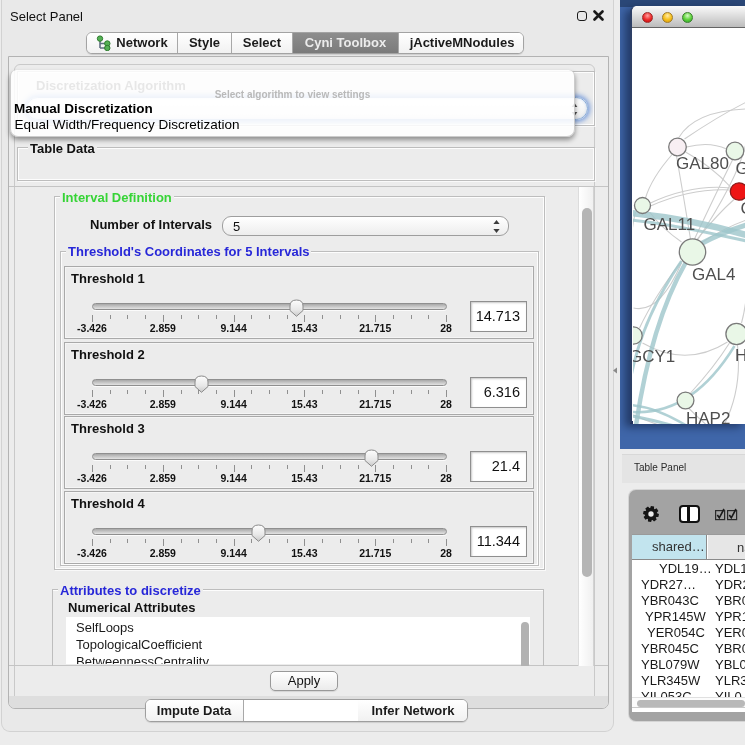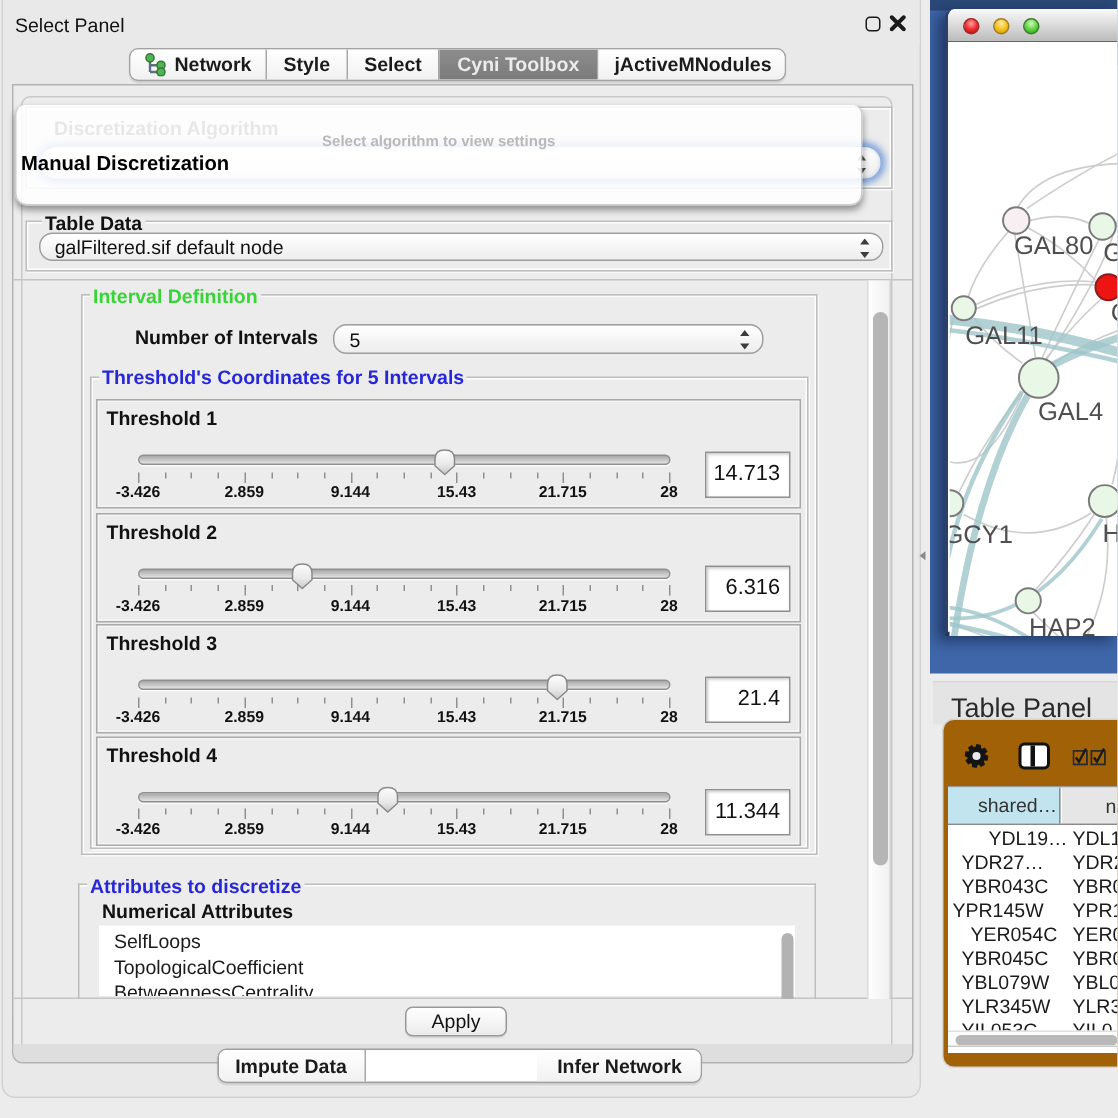--- a/index.html
+++ b/index.html
@@ -68,29 +68,20 @@
       <div class="stepper" style="top:5px; right:8px;">
         <svg width="7" height="13" viewBox="0 0 7 13">
             <path d="M3.5 0 L6.4 4 L0.6 4 Z" fill="#4e4e4e"></path>
             <path d="M3.5 13 L6.4 9 L0.6 9 Z" fill="#4e4e4e"></path>
           </svg>
       </div>
     </div>
 
     <div class="abs etched" style="left:8px; top:90px; width:578px; height:33.5px;"></div>
     <div class="abs" style="left:19px; top:84px; font-size:13px; font-weight:bold; color:#111; background:#ececec; padding:0 2px;">Table Data</div>
-    <div class="combo" style="left:16.5px; top:98px; width:563px; height:19px;">
-      <div class="ctext" style="line-height:18px;">galFiltered.sif default node</div>
-      <div class="stepper" style="top:3px;">
-        <svg width="7" height="13" viewBox="0 0 7 13">
-            <path d="M3.5 0 L6.6 4 L0.4 4 Z" fill="#3c3c3c"></path>
-            <path d="M3.5 13 L6.6 9 L0.4 9 Z" fill="#3c3c3c"></path>
-          </svg>
-      </div>
-    </div>
 
     <div class="abs" style="left:0px; top:128.5px; width:601px; height:480px; border-top:1px solid #c4c4c4; border-bottom:1px solid #c4c4c4;"></div>
 
     <div class="abs" style="left:568.5px; top:129.5px; width:16px; height:479px; background:linear-gradient(90deg,#ffffff,#f0f0f0); border-left:1px solid #dcdcdc; border-right:1px solid #d2d2d2;"></div>
     <div class="abs" style="left:572.5px; top:151px; width:10.5px; height:369px; border-radius:5px; background:#b5b5b5;"></div>
 
     <div class="abs etched" style="left:44.5px; top:139px; width:491px; height:374px;"></div>
     <div class="gblabel" style="left:51px; top:134px; color:#36d436;">Interval Definition</div>
 
     <div class="abs" style="left:81px; top:160px; font-size:13px; font-weight:bold; color:#111;">Number of Intervals</div>
@@ -366,24 +357,24 @@
           <text x="627.5" y="346">GCY1</text>
           <text x="733.5" y="345">HI</text>
           <text x="684.5" y="408">HAP2</text>
         </g>
       </svg>
     </div>
   </div>
 </div>
 
 <div class="abs" style="left:622px; top:453.5px; width:123px; height:29px; background:#e4e4e4; border-top:1px solid #d8d8d8;">
-  <div class="abs" style="left:12px; top:7px; font-size:18px; color:#2a2a2a;">Table Panel</div>
+  <div class="abs" style="left:12px; top:7px; font-size:10px; color:#2a2a2a;">Table Panel</div>
 </div>
 
-<div class="abs" style="left:629px; top:480px; width:116px; height:231px; background:#a16207; border-radius:7px 0 0 7px; box-shadow:0 0 0 1px #d4d4d4;">
+<div class="abs" style="left:629px; top:490px; width:116px; height:231px; background:#a3a3a3; border-radius:7px 0 0 7px; box-shadow:0 0 0 1px #d4d4d4;">
 
   <svg class="abs" style="left:14px; top:16px;" width="16" height="16" viewBox="0 0 16 16">
     <path fill="#141414" d="M15.83 6.38 L15.83 9.62 L13.78 9.94 L13.46 10.71 L14.69 12.39 L12.39 14.69 L10.71 13.46 L9.94 13.78 L9.62 15.83 L6.38 15.83 L6.06 13.78 L5.29 13.46 L3.61 14.69 L1.31 12.39 L2.54 10.71 L2.22 9.94 L0.17 9.62 L0.17 6.38 L2.22 6.06 L2.54 5.29 L1.31 3.61 L3.61 1.31 L5.29 2.54 L6.06 2.22 L6.38 0.17 L9.62 0.17 L9.94 2.22 L10.71 2.54 L12.39 1.31 L14.69 3.61 L13.46 5.29 L13.78 6.06 Z" transform="rotate(11 8 8)"></path>
     <circle cx="8" cy="8" r="2.7" fill="#e9e9e9"></circle>
   </svg>
   <div class="abs" style="left:49.5px; top:15px; width:21px; height:18px; border:2.6px solid #111; border-radius:4px; background:#fff;">
     <div style="position:absolute; left:6.9px; top:0; width:2.6px; height:100%; background:#111;"></div>
   </div>
   <svg class="abs" style="left:85.5px; top:17.5px;" width="24" height="13" viewBox="0 0 24 13">
     <g fill="none" stroke="#2a2a2a" stroke-width="1.2">
@@ -399,31 +390,32 @@
         <span style="position:absolute; left:20px;">shared…</span>
       </div>
     <div class="abs" style="left:76px; top:0; width:37px; height:24px; background:#e6e6e6; font-size:13px; color:#333;">
         <span style="position:absolute; left:29px; top:4.5px;">na</span>
       </div>
     <div class="abs" style="left:0; top:24px; width:113px; border-top:1px solid #8a8a8a;"></div>
     <div class="abs" style="left:0; top:26px; width:113px;">
       <div class="row"><span style="padding-left:27px;">YDL19…</span><span style="position:absolute; left:83px;">YDL1</span></div>
       <div class="row"><span style="padding-left:9px;">YDR27…</span><span style="position:absolute; left:83px;">YDR2</span></div>
       <div class="row"><span style="padding-left:9px;">YBR043C</span><span style="position:absolute; left:83px;">YBR0</span></div>
-      <div class="row"><span style="padding-left:3px;">YPR145W</span><span style="position:absolute; left:83px;">YPR1</span></div>
+      <div class="row"><span style="padding-left:13px;">YPR145W</span><span style="position:absolute; left:83px;">YPR1</span></div>
       <div class="row"><span style="padding-left:15px;">YER054C</span><span style="position:absolute; left:83px;">YER0</span></div>
       <div class="row"><span style="padding-left:9px;">YBR045C</span><span style="position:absolute; left:83px;">YBR0</span></div>
       <div class="row"><span style="padding-left:9px;">YBL079W</span><span style="position:absolute; left:83px;">YBL0</span></div>
       <div class="row"><span style="padding-left:9px;">YLR345W</span><span style="position:absolute; left:83px;">YLR3</span></div>
       <div class="row"><span style="padding-left:9px;">YIL053C</span><span style="position:absolute; left:83px;">YIL0</span></div>
     </div>
 
     <div class="abs" style="left:0; top:162px; width:113px; height:10px; background:#fcfcfc; border-top:1px solid #e0e0e0;">
       <div class="abs" style="left:5px; top:1.5px; width:108px; height:7px; border-radius:4px; background:#b9b9b9;"></div>
     </div>
     <div class="abs" style="left:0; top:172px; width:113px; height:6px; background:#fff; border-top:1px solid #c9c9c9;"></div>
   </div>
 </div>
 
 <div class="abs" style="left:10px; top:70px; width:565px; height:67px; background:rgba(255,255,255,0.87); border:1px solid rgba(165,165,165,0.55); border-top:none; border-radius:6px 6px 8px 8px; box-shadow:0 3px 5px rgba(0,0,0,.4); z-index:50;">
   <div style="position:absolute; left:0; top:18.5px; width:100%; text-align:center; font-size:10px; font-weight:bold; color:#b9b9b9;">Select algorithm to view settings</div>
   <div style="position:absolute; left:3px; top:30.5px; font-size:13.5px; font-weight:bold; color:#000;">Manual Discretization</div>
+  <div style="position:absolute; left:3.5px; top:47px; font-size:13.5px; color:#000;">Equal Width/Frequency Discretization</div>
 </div>
 
 </body></html>

